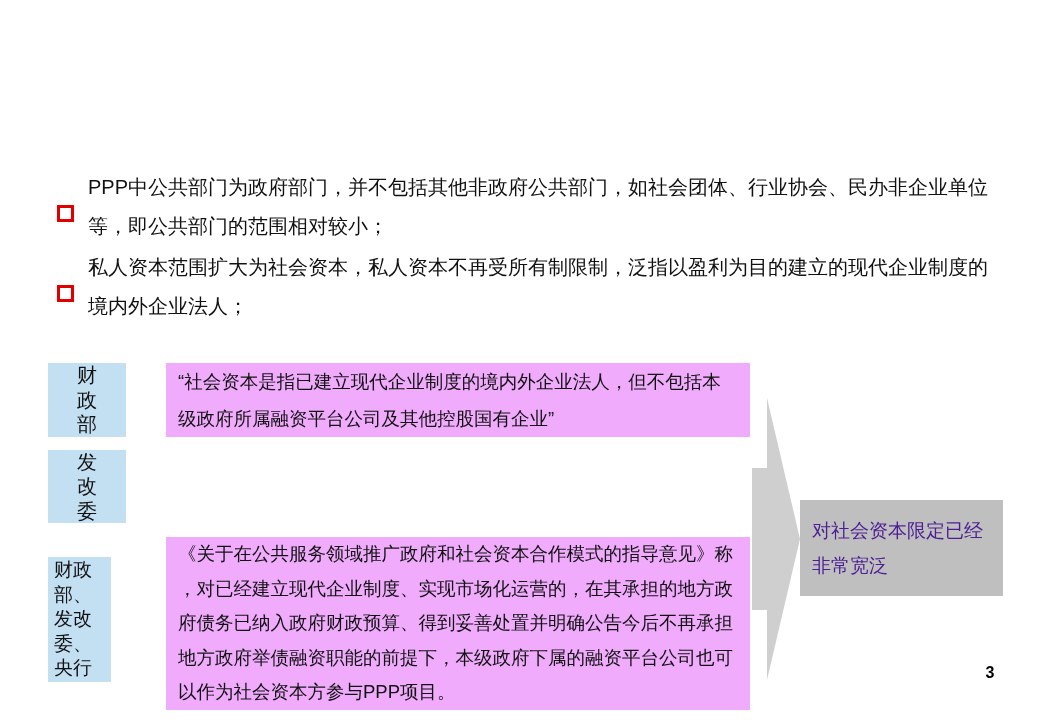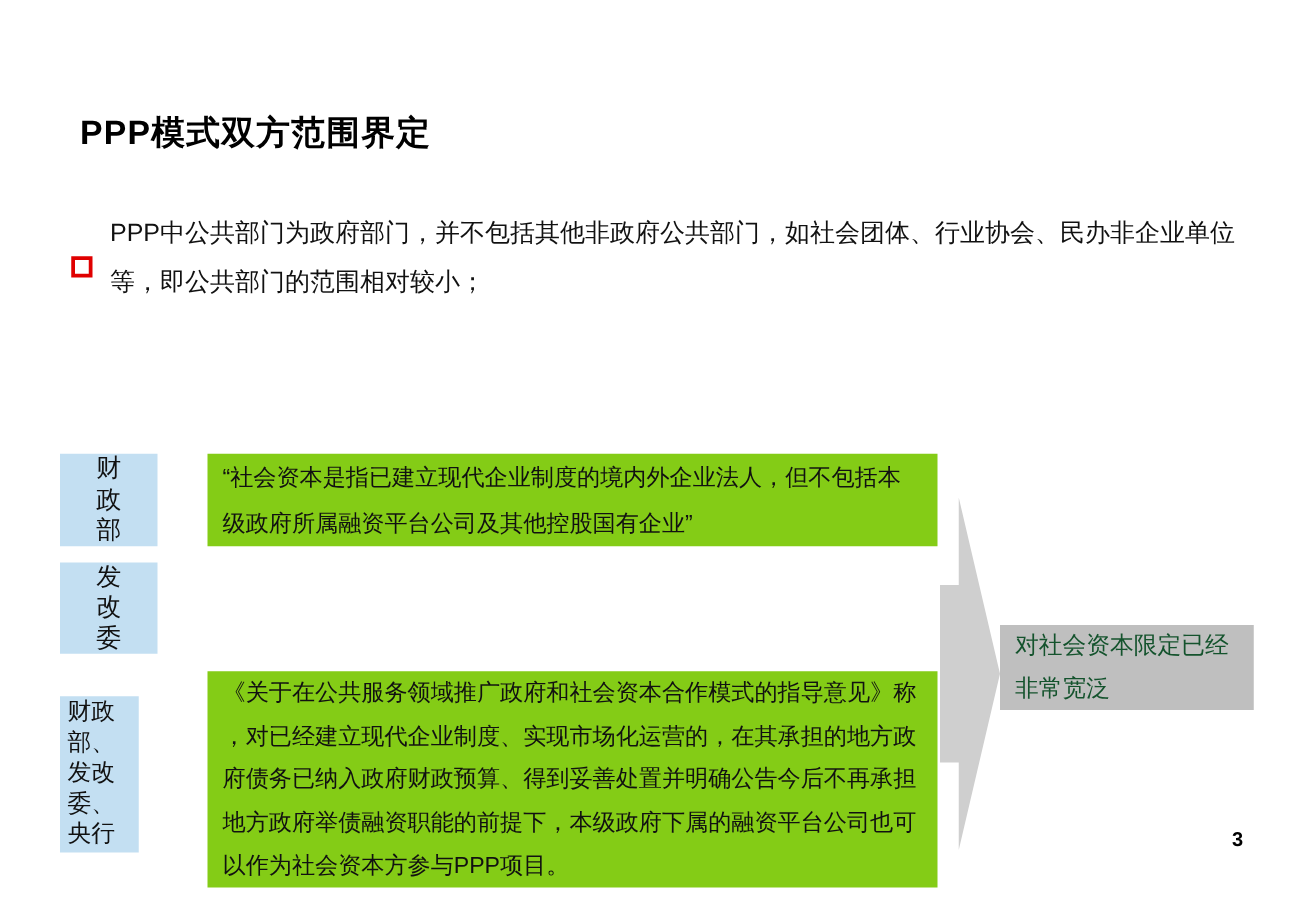--- a/index.html
+++ b/index.html
@@ -26,50 +26,53 @@
     position:absolute; left:48px; width:78px; background:#c3dff2;
     display:flex; align-items:center; justify-content:center;
     font-size:20px; line-height:24.5px; white-space:pre-line; text-align:center;
     color:#111;
   }
   .label-a { top:363px; height:74px; }
   .label-b { top:450px; height:73px; }
   .label-c { top:557px; height:125px; justify-content:flex-start;
              text-align:left; padding-left:6px; width:57px; font-size:19px; }
   .quote-box {
-    position:absolute; left:166px; width:560px; background:#84cc16;
+    position:absolute; left:166px; width:560px; background:#f0abfc;
     padding:0 12px; display:flex; align-items:center;
     font-size:18.5px; color:#111;
     word-break:break-all; line-break:anywhere;
   }
   .quote-1 { top:363px; height:74px; line-height:37px; }
   .quote-2 { top:450px; height:73px; line-height:36px; }
   .quote-3 { top:537px; height:173px; line-height:34.5px; }
   .arrow-wrap { position:absolute; left:752px; top:398px; width:48px; height:282px; }
   .conclusion-box {
     position:absolute; left:800px; top:500px; width:179px; height:68px;
-    background:#bfbfbf; padding:0 12px; display:flex; align-items:center;
-    font-size:19px; line-height:35px; color:#14532d;
+    background:#bfbfbf; padding:14px 12px; display:flex; align-items:center;
+    font-size:19px; line-height:35px; color:#4c1d95;
   }
   .page-number {
     position:absolute; left:975px; top:664px; width:30px; text-align:center;
     font-size:16px; font-weight:bold; color:#000;
   }
 </style>
 </head>
 <body>
 
 <div class="slide">
 
-  <div class="title">PPP模式双方范围界定</div>
 
   <div class="bullets">
     <div class="bullet-row">
       <span class="bullet-square"></span>
       <span class="bullet-text">PPP中公共部门为政府部门，并不包括其他非政府公共部门，如社会团体、行业协会、民办非企业单位等，即公共部门的范围相对较小；</span>
+    </div>
+    <div class="bullet-row">
+      <span class="bullet-square"></span>
+      <span class="bullet-text">私人资本范围扩大为社会资本，私人资本不再受所有制限制，泛指以盈利为目的建立的现代企业制度的境内外企业法人；</span>
     </div>
   </div>
 
   <div class="label-box label-a">财
 政
 部</div>
   <div class="label-box label-b">发
 改
 委</div>
   <div class="label-box label-c">财政

